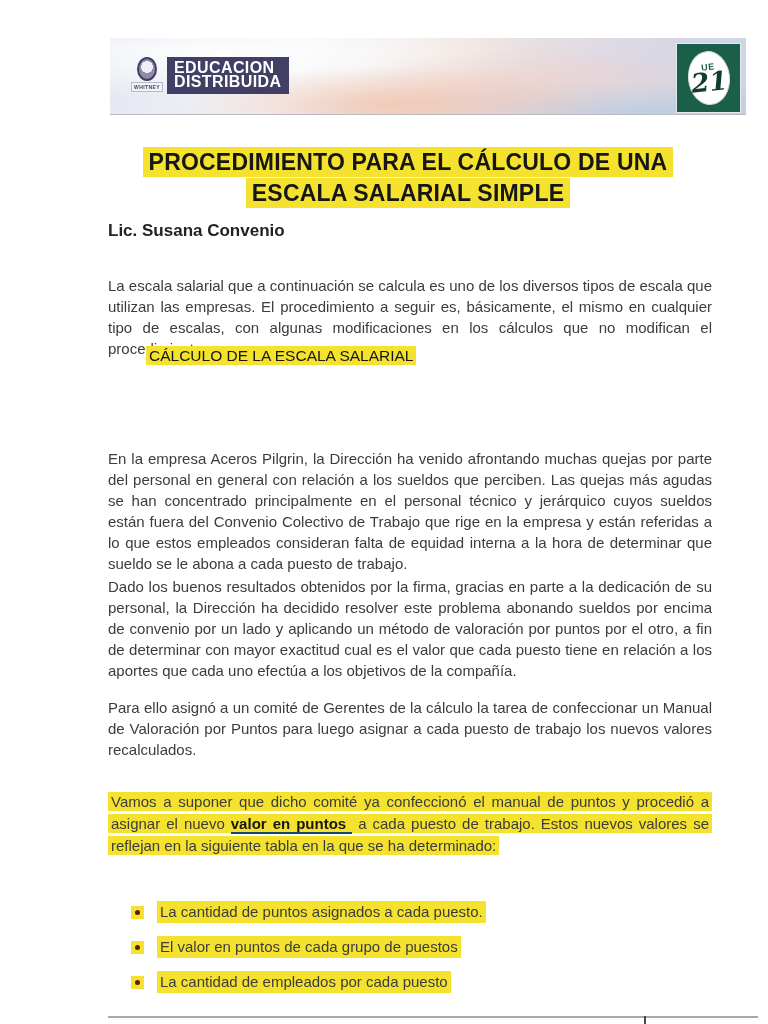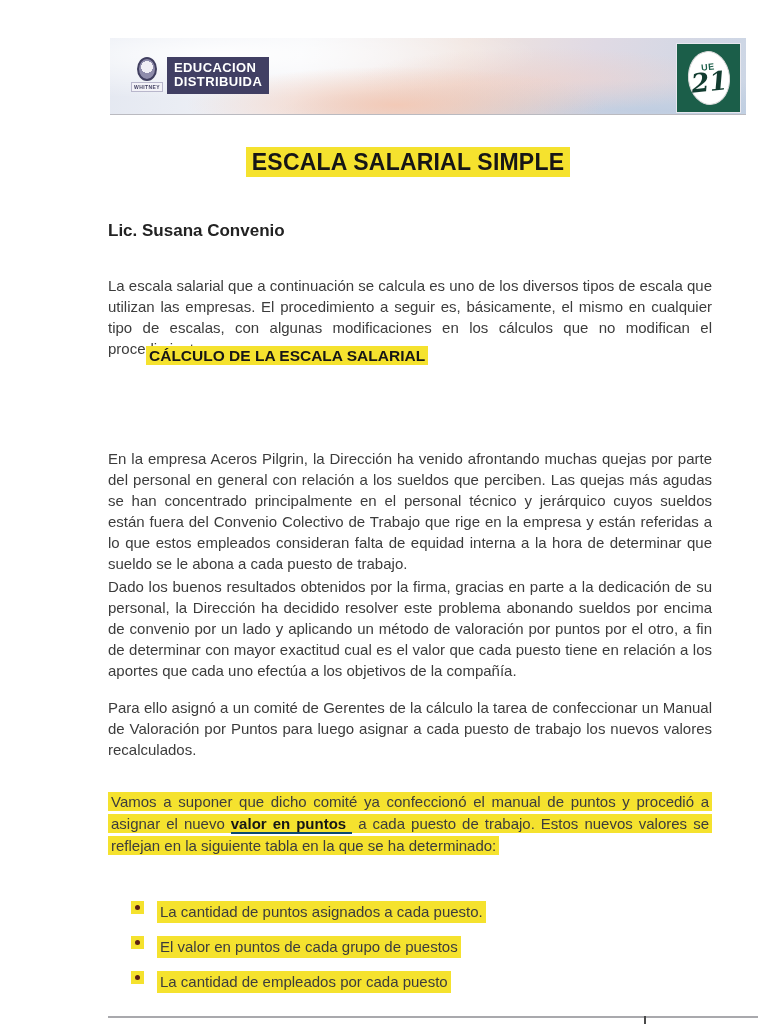--- a/index.html
+++ b/index.html
@@ -23,21 +23,21 @@
   .crest-oval{
     width:20px;height:24px;border-radius:50%;
     border:2px solid #413f60;background:radial-gradient(circle at 50% 40%, #f0eef5 0 40%, #8f8cab 41% 100%);
     box-sizing:border-box;
   }
   .crest-band{
     margin-top:1px;font-size:5px;line-height:6px;font-weight:bold;color:#413f60;
     background:#f3f2f7;padding:1px 2px;letter-spacing:.4px;text-align:center;border:0.5px solid #b9b7cc;
   }
   .navy-box{
-    background:#413f63;color:#ffffff;font-weight:bold;font-size:13px;line-height:14px;
+    background:#413f63;color:#ffffff;font-weight:bold;font-size:16px;line-height:14px;
     padding:4px 7px 5px 7px;letter-spacing:.4px;
   }
   .green-logo{
     position:absolute;left:677px;top:44px;width:63px;height:68px;background:#1b5e49;
     display:flex;align-items:center;justify-content:center;
     box-shadow:0 0 0 1px #e7e7ee;
   }
   .green-oval{
     width:40px;height:52px;background:#ffffff;border-radius:50%;transform:rotate(-6deg);
     display:flex;flex-direction:column;align-items:center;justify-content:center;
@@ -54,27 +54,27 @@
     position:absolute;left:84px;top:147px;width:648px;text-align:center;
     font-size:23px;line-height:31px;font-weight:bold;color:#161616;letter-spacing:.2px;
   }
   .title .hl{padding:2px 6px;}
   .author{position:absolute;left:108px;top:221px;font-size:17px;font-weight:bold;color:#222222;}
   .para{
     position:absolute;left:108px;width:604px;font-size:15px;line-height:21px;
     text-align:justify;color:#3c3c3c;
   }
   .section-heading{
-    position:absolute;left:108px;top:347px;font-size:15.5px;font-weight:bold;color:#161616;padding-left:38px;
+    position:absolute;left:108px;top:347px;font-size:15.5px;font-weight:normal;color:#161616;padding-left:38px;
   }
   .p-lead{line-height:22px;}
   .underl{border-bottom:2px solid #0c4a6e;font-weight:bold;color:#161616;padding-right:6px;}
   
   .bullets{position:absolute;left:131px;top:901px;width:560px;}
-  .bullet-row{display:flex;margin-bottom:13px;}
+  .bullet-row{display:flex;align-items:center;margin-bottom:13px;}
   .bullet-dot-wrap{background:#f5e22e;width:13px;height:13px;display:flex;align-items:center;justify-content:center;margin-right:13px;}
   .bullet-dot{width:5px;height:5px;border-radius:50%;background:#5c1d12;}
   .bullet-text{font-size:15px;line-height:20px;color:#3c3c3c;}
   
   .table-top-line{position:absolute;left:108px;top:1016px;width:650px;height:2px;background:#a9a9ad;}
   .table-col-tick{position:absolute;left:644px;top:1016px;width:2px;height:8px;background:#4a4a4a;}
 </style>
 </head>
 <body>
 
@@ -94,20 +94,21 @@
   </div>
 
   <div class="green-logo">
     <div class="green-oval">
       <span class="ue">UE</span>
       <span class="num21">21</span>
     </div>
   </div>
 
   <div class="title">
+    <div><span class="hl">PROCEDIMIENTO PARA EL CÁLCULO DE UNA</span></div>
     <div><span class="hl">ESCALA SALARIAL SIMPLE</span></div>
   </div>
 
   <div class="author">Lic. Susana Convenio</div>
 
   <p class="para" style="top:260px">La escala salarial que a continuación se calcula es uno de los diversos tipos de escala que utilizan las empresas. El procedimiento a seguir es, básicamente, el mismo en cualquier tipo de escalas, con algunas modificaciones en los cálculos que no modifican el procedimiento.</p>
 
   <div class="section-heading">
     <span class="hl">CÁLCULO DE LA  ESCALA SALARIAL</span>
   </div>

